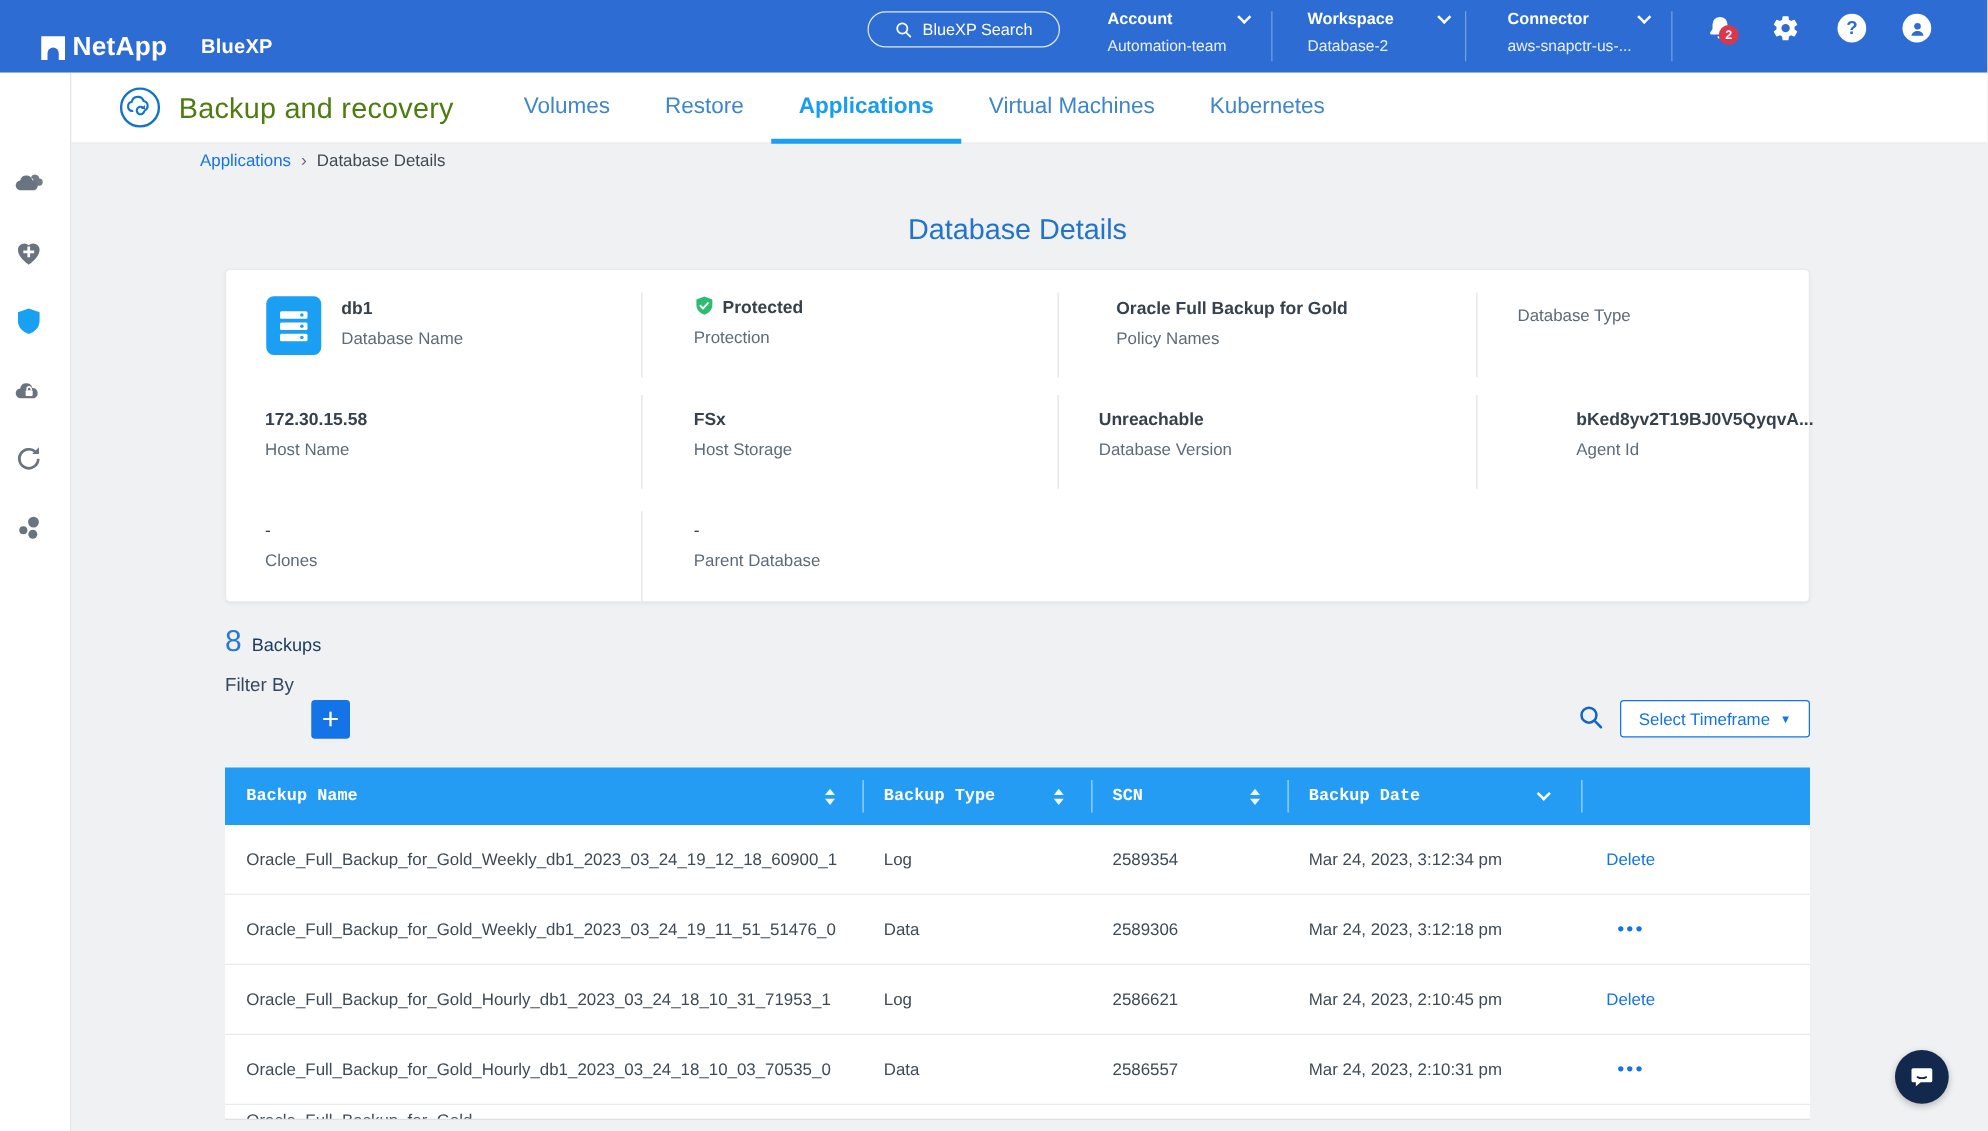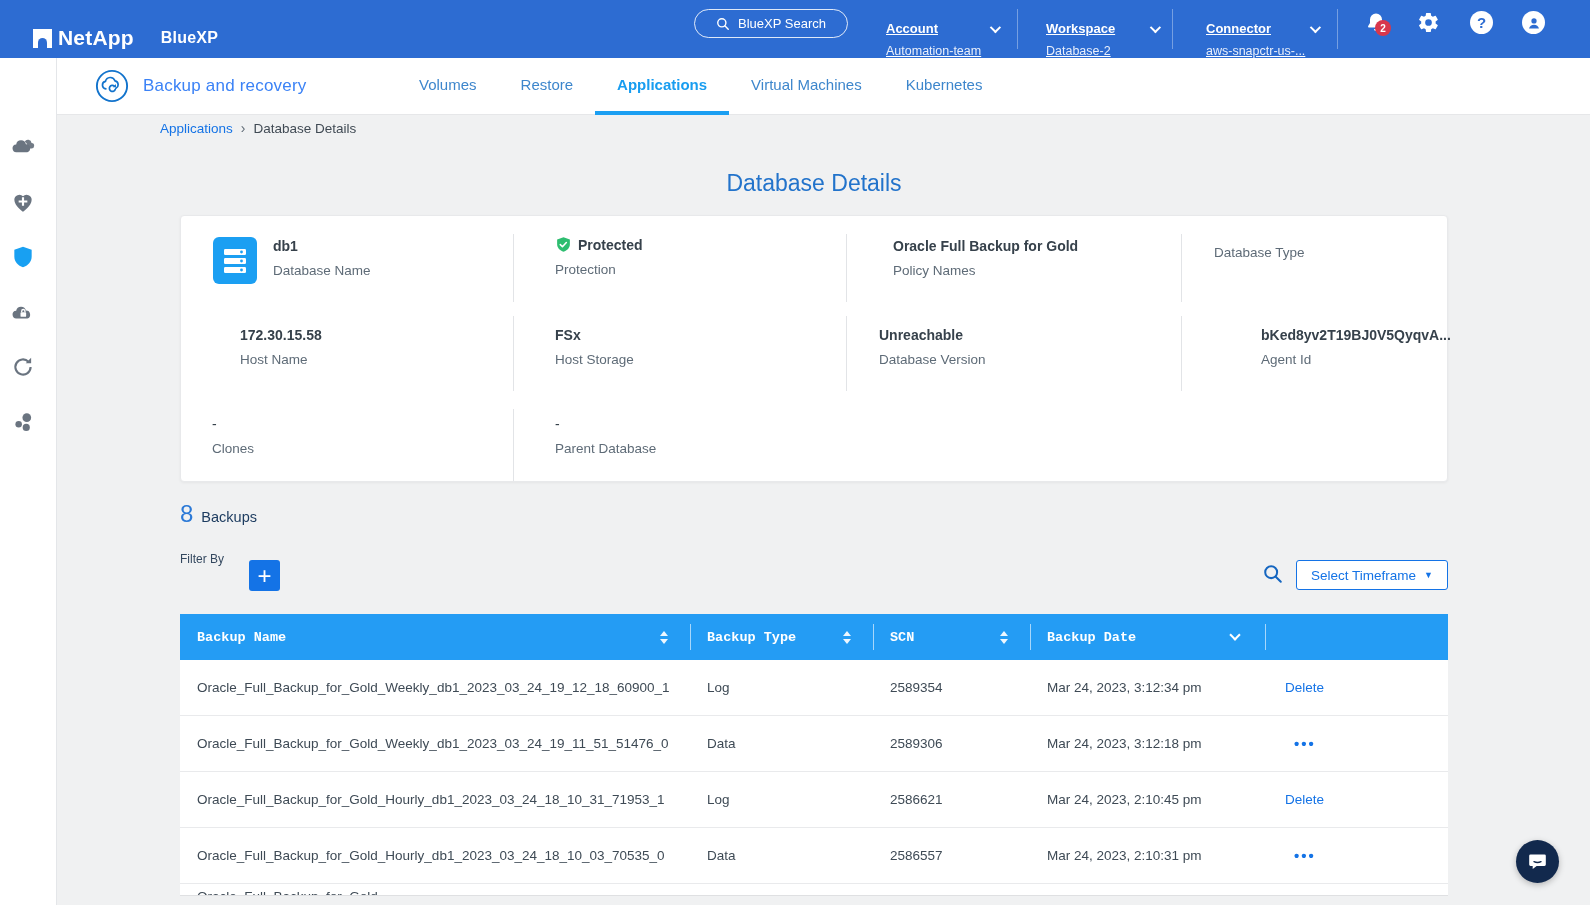--- a/index.html
+++ b/index.html
@@ -14,41 +14,41 @@
   
   .topbar { position:absolute; left:0; top:0; width:1590px; height:58px; background:#2d6cd2; z-index:30; }
   .brand { position:absolute; left:33px; top:0; height:76px; display:flex; align-items:center; }
   .netapp-mark { position:relative; width:19px; height:19px; background:#ffffff; display:inline-block; }
   .netapp-mark::after { content:""; position:absolute; left:5px; bottom:0; width:9px; height:10px; background:#2d6cd2; border-radius:5px 5px 0 0; }
   .brand .netapp-word { color:#fff; font-size:21px; font-weight:700; letter-spacing:.2px; margin-left:6px; }
   .brand .product-word { color:#fff; font-size:16px; font-weight:700; margin-left:27px; letter-spacing:.2px; }
 
   .search-pill { position:absolute; left:694px; top:9px; width:154px; height:29px; border:1px solid rgba(255,255,255,.85); border-radius:15px; display:flex; align-items:center; justify-content:center; gap:8px; color:#fff; font-size:13px; cursor:pointer; }
 
-  .tb-menu { position:absolute; top:21px; color:#fff; width:130px;text-decoration:underline; }
+  .tb-menu { position:absolute; top:7px; color:#fff; width:130px; }
   .tb-menu .mlabel { font-size:13px; font-weight:700; display:flex; align-items:center; }
   .tb-menu .mlabel .chev { margin-left:auto; margin-right:18px; }
   .tb-menu .mvalue { font-size:12.5px; margin-top:8px; color:#e9effb; font-weight:400; }
   .chev { width:8px; height:8px; border-right:2px solid #fff; border-bottom:2px solid #fff; transform:rotate(45deg) translateY(-2px); display:inline-block; }
   .tb-divider { position:absolute; top:9px; width:1px; height:40px; background:rgba(255,255,255,.35); }
 
   .tb-icon { position:absolute; top:11px; width:24px; height:24px; cursor:pointer; }
   .badge { position:absolute; left:1375px; top:20px; width:16px; height:16px; background:#d8374c; border-radius:50%; color:#fff; font-size:10px; font-weight:700; display:flex; align-items:center; justify-content:center; z-index:2; }
   .circle-white { width:23px; height:23px; background:#fff; border-radius:50%; display:flex; align-items:center; justify-content:center; color:#2d6cd2; font-weight:700; font-size:15px; }
 
   
   .sidebar { position:absolute; left:0; top:58px; width:57px; height:847px; background:#fff; border-right:1px solid #e4e6e9; z-index:20; }
   .side-icon { position:absolute; left:10px; width:26px; height:26px; cursor:pointer; }
 
   
   .subheader { position:absolute; left:57px; top:58px; width:1533px; height:57px; background:#fff; border-bottom:1px solid #e6e7e9; z-index:10; }
   .service { position:absolute; left:38px; top:11px; display:flex; align-items:center; gap:14px; }
-  .service-title { color:#3b82f6; font-size:17px; font-weight:500; letter-spacing:.2px; }
+  .service-title { color:#4d7c0f; font-size:23px; font-weight:500; letter-spacing:.2px; }
   .tabs { position:absolute; left:340px; top:0; height:57px; display:flex; }
-  .tab { height:57px; display:flex; align-items:center; padding:4px 22px; font-size:15px; color:#3d86cc; cursor:pointer; border-bottom:4px solid transparent; padding-top:4px; }
+  .tab { height:57px; display:flex; align-items:center; padding:4px 22px; font-size:18px; color:#3d86cc; cursor:pointer; border-bottom:4px solid transparent; padding-top:4px; }
   .tab.active { color:#189df0; font-weight:700; border-bottom:4px solid #1b9ff2; }
 
   
   .breadcrumb { position:absolute; left:160px; top:120px; font-size:13.5px; display:flex; align-items:center; gap:8px; z-index:5; }
   .breadcrumb .bc-link { color:#1473e6; cursor:pointer; }
   .breadcrumb .bc-sep { color:#5f6b76; font-size:14px; }
   .breadcrumb .bc-current { color:#404a54; }
 
   .page-title { position:absolute; left:180px; top:170px; width:1268px; text-align:center; font-size:23px; font-weight:500; color:#2273cb; z-index:5; }
 
@@ -57,21 +57,21 @@
   .cell { position:absolute; }
   .cell .val { font-size:14px; font-weight:700; color:#36414b; }
   .cell .lab { font-size:13.5px; color:#5e6b77; margin-top:9px; }
   .cell .val-row { display:flex; align-items:center; gap:6px; }
   .dbicon { position:absolute; left:32px; top:21px; width:44px; height:47px; background:#1b9ff2; border-radius:6px; display:flex; align-items:center; justify-content:center; }
 
   .backups-head { position:absolute; left:180px; top:500px; display:flex; align-items:baseline; gap:8px; z-index:5; }
   .backups-head .count { font-size:24px; color:#2b79d7; font-weight:400; }
   .backups-head .blabel { font-size:14.5px; color:#1d3c60; font-weight:400; }
 
-  .filter-label { position:absolute; left:180px; top:552px; font-size:12px; color:#34485f; z-index:5;text-align:center; }
+  .filter-label { position:absolute; left:180px; top:540px; font-size:15px; color:#34485f; z-index:5;text-align:center; }
   .plus-btn { position:absolute; left:249px; top:560px; width:31px; height:31px; background:#1473e6; border-radius:3px; color:#fff; font-size:24px; font-weight:300; display:flex; align-items:center; justify-content:center; cursor:pointer; z-index:5; line-height:0; }
   .tbl-search { position:absolute; left:1262px; top:563px; width:22px; height:22px; cursor:pointer; z-index:5; }
   .timeframe-btn { position:absolute; left:1296px; top:560px; width:152px; height:30px; background:#fff; border:1px solid #1473e6; border-radius:3px; color:#1473e6; font-size:13.5px; display:flex; align-items:center; justify-content:center; gap:8px; cursor:pointer; z-index:5; }
   .timeframe-btn .tri { font-size:9px; }
 
   
   .btable { position:absolute; left:180px; top:614px; width:1268px; z-index:5; }
   .thead { display:flex; height:46px; background:#249cf4; align-items:center;font-family:Liberation Mono, monospace; }
   .th { position:relative; height:46px; display:flex; align-items:center; padding-left:17px; color:#fff; font-size:13.5px; font-weight:700; }
   .th + .th::before { content:""; position:absolute; left:0; top:10px; width:1px; height:26px; background:rgba(255,255,255,.6); }
@@ -263,21 +263,21 @@
   <div class="cell" style="left:712px; top:22px;">
     <div class="val">Oracle Full Backup for Gold</div>
     <div class="lab">Policy Names</div>
   </div>
 
   <div class="cell" style="left:1033px; top:29px;">
     <div class="val"></div>
     <div class="lab" style="margin-top:0;">Database Type</div>
   </div>
 
-  <div class="cell" style="left:31px; top:111px;margin-left:28px;">
+  <div class="cell" style="left:31px; top:111px;">
     <div class="val">172.30.15.58</div>
     <div class="lab">Host Name</div>
   </div>
   <div class="cell" style="left:374px; top:111px;">
     <div class="val">FSx</div>
     <div class="lab">Host Storage</div>
   </div>
   <div class="cell" style="left:698px; top:111px;">
     <div class="val">Unreachable</div>
     <div class="lab">Database Version</div>

